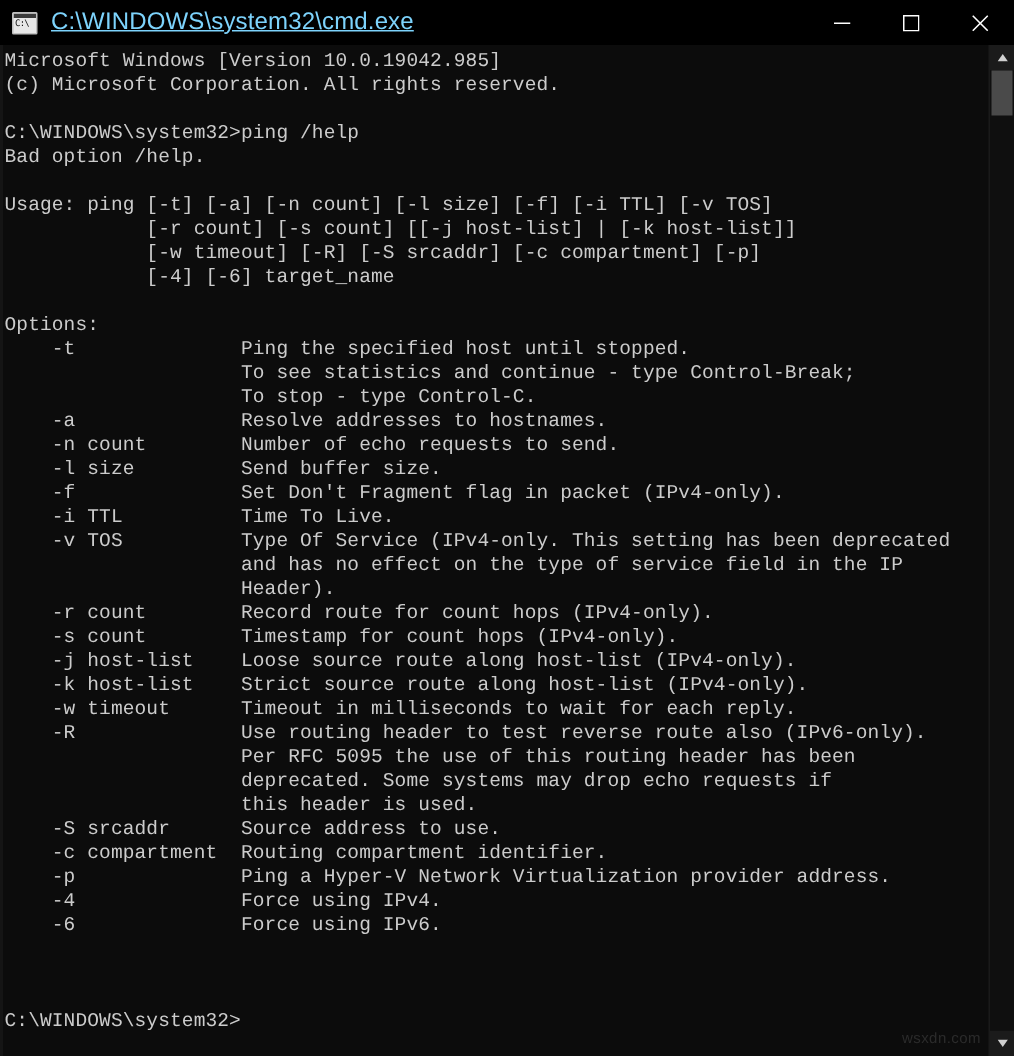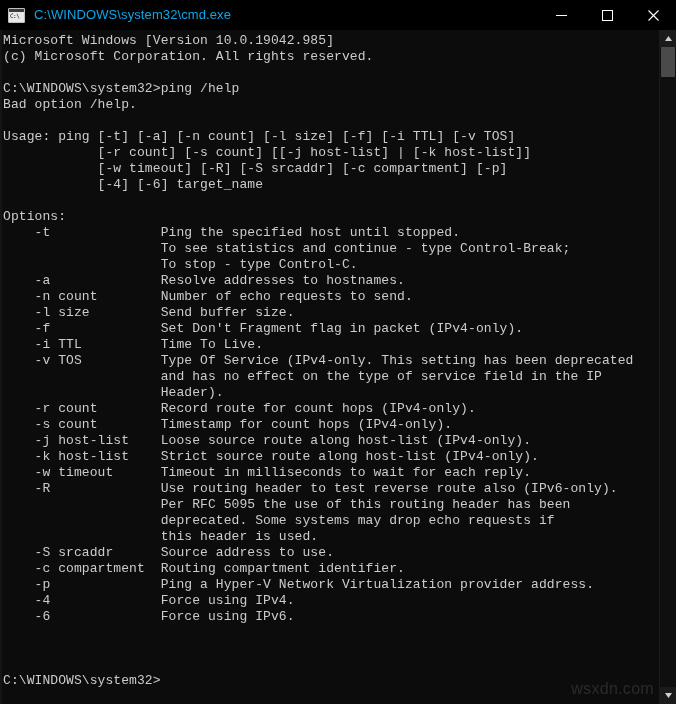--- a/index.html
+++ b/index.html
@@ -61,26 +61,27 @@
     position: absolute;
     left: 1px;
     top: 3px;
     font-family: "DejaVu Sans Mono", "Liberation Mono", monospace;
     font-size: 6px;
     line-height: 8px;
     color: #101010;
     letter-spacing: -0.5px;
   }
   #title-text {
-    color: #0ea5e9;
+    color: #7dd3fc;
     font-family: "Liberation Sans", sans-serif;
-    font-size: 13px;
+    font-size: 16px;
     line-height: 30px;
     white-space: nowrap;
     letter-spacing: 0.1px;
+    text-decoration: underline;
   }
   #window-controls {
     position: absolute;
     right: 0;
     top: 0;
     height: 30px;
     display: flex;
   }
   .win-btn {
     width: 46px;
@@ -152,21 +153,21 @@
     cursor: default;
   }
 
   
   #watermark {
     position: absolute;
     right: 22px;
     bottom: 6px;
     color: #2b2b2b;
     font-family: "Liberation Sans", sans-serif;
-    font-size: 16px;
+    font-size: 10px;
     letter-spacing: 0.3px;
     pointer-events: none;
     user-select: none;
   }
 </style>
 </head>
 <body>
 
 <div id="cmd-window">
 

